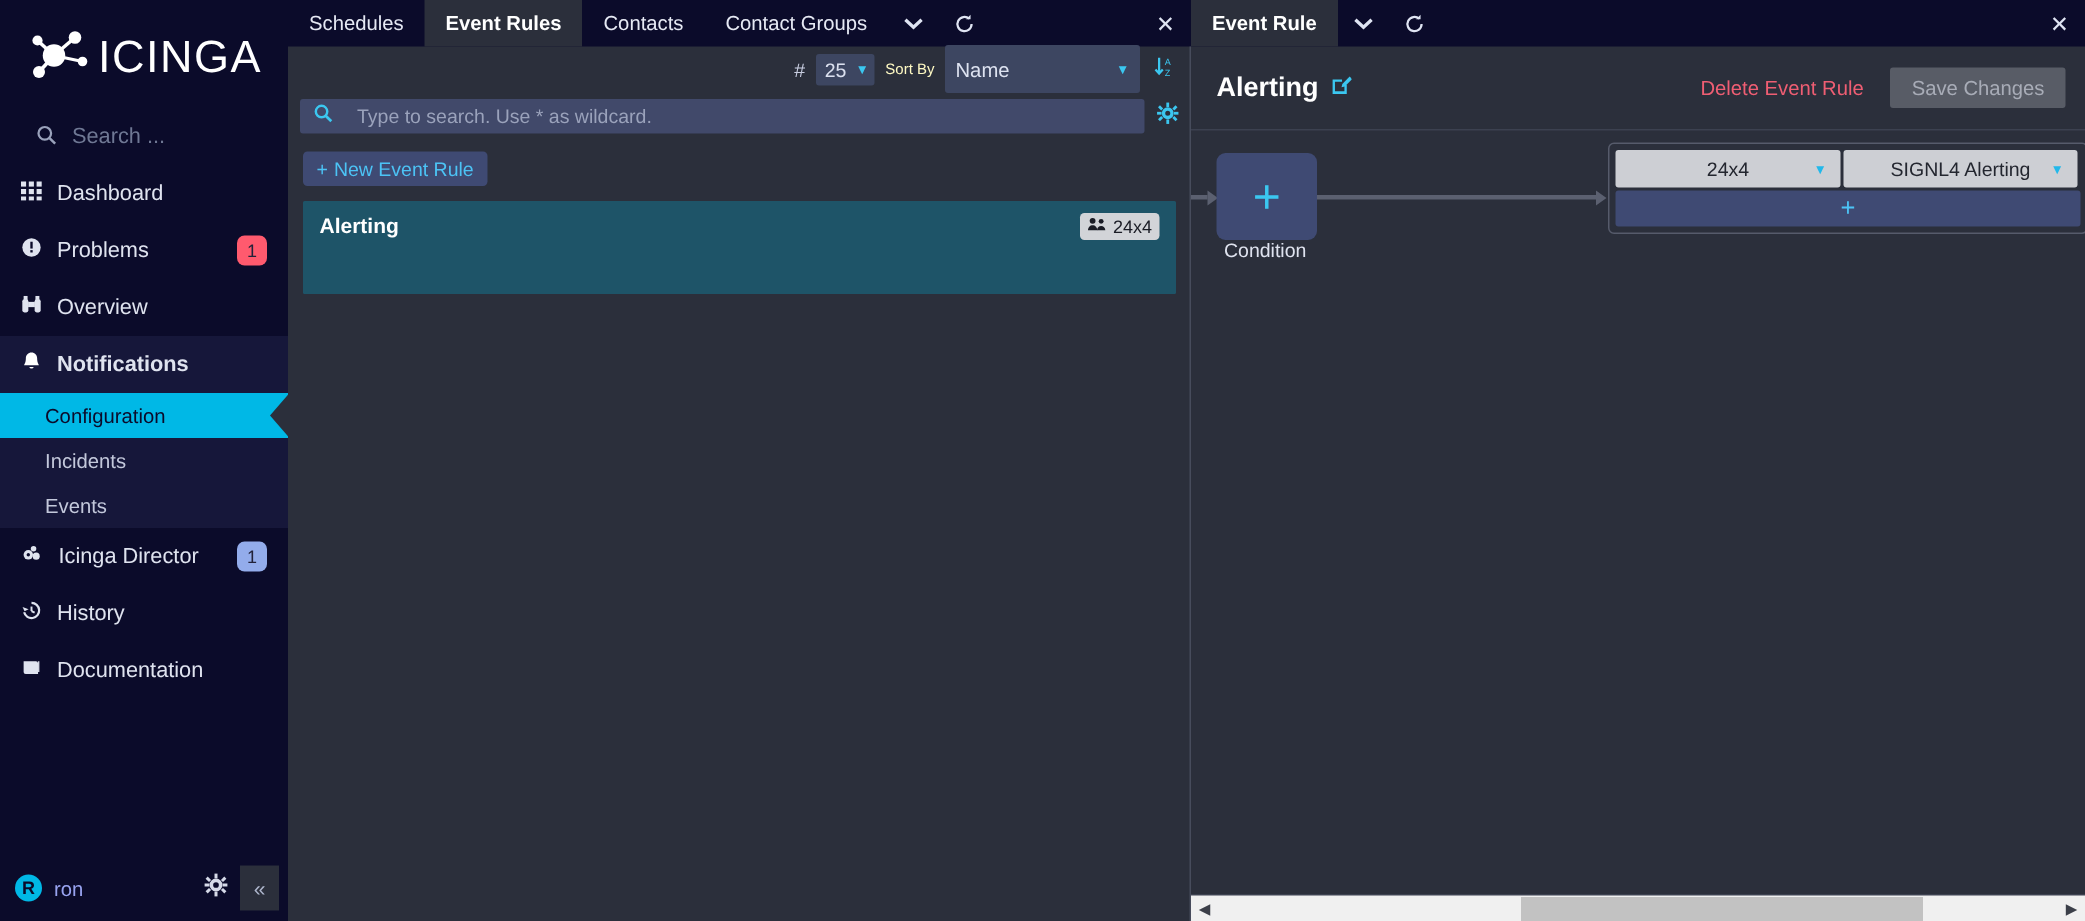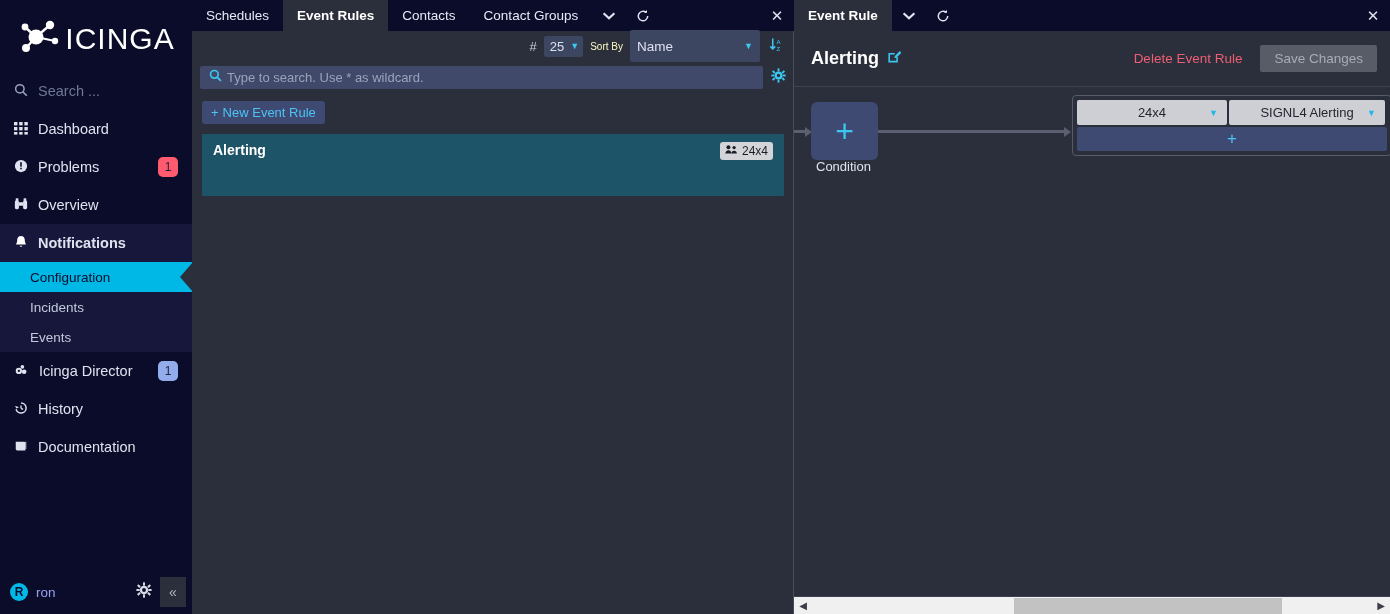--- a/index.html
+++ b/index.html
@@ -16,21 +16,21 @@
     width: 192px; height: 614px; background: #0b0b2a;
     position: relative; flex: 0 0 192px;
     display: flex; flex-direction: column;
   }
   .logo-wrap { height: 72px; display: flex; align-items: center; justify-content: center; padding-top: 6px; }
   .logo-row { display: flex; align-items: center; gap: 4px; }
   .logo-text { color: #fff; font-size: 30px; letter-spacing: 1px; font-weight: 400; font-family: "Liberation Sans", sans-serif; }
 
   .nav-search {
     display: flex; align-items: center; gap: 10px;
-    height: 38px; padding: 0 14px; color: #8b93ad; font-size: 14px;
+    height: 38px; padding: 0 24px; color: #8b93ad; font-size: 14px;
     cursor: text;
   }
   .nav-search .ph { color: #6f7894; font-size: 14.5px; }
 
   .nav-item {
     display: flex; align-items: center; gap: 10px;
     height: 38px; padding: 0 14px; color: #dfe3ef;
     font-size: 14.5px; cursor: pointer; position: relative;
   }
   .nav-item.active-parent { background: #16173a; }
@@ -106,21 +106,21 @@
     width: 130px; background: #3d4661; color: #dde2f0; height: 32px;
     border-radius: 2px; display: flex; align-items: center;
     justify-content: space-between; padding: 0 7px; font-size: 13.5px;
     cursor: pointer;
   }
   .sort-dir { color: #3bc7f0; font-size: 15px; cursor: pointer; padding: 0 2px; }
 
   .search-row { height: 32px; display: flex; align-items: center; gap: 8px; padding: 0 8px 0 8px; flex: 0 0 32px; }
   .search-box {
     flex: 1; height: 23px; background: #41496a; border-radius: 2px;
-    display: flex; align-items: center; gap: 5px; padding: 0 9px; cursor: text;
+    display: flex; align-items: center; gap: 16px; padding: 0 9px; cursor: text;
   }
   .search-box .mag { color: #3bc7f0; font-size: 13px; }
   .search-box .ph { color: #9aa2bb; font-size: 13px; }
   .cfg-gear { color: #3bc7f0; font-size: 15px; cursor: pointer; }
 
   .new-rule-row { padding: 8px 10px 0 10px; }
   .new-rule-btn {
     display: inline-flex; align-items: center; gap: 4px;
     background: #3f4a73; color: #4cc3f5; font-size: 13px;
     padding: 4px 9px; border-radius: 3px; cursor: pointer;

